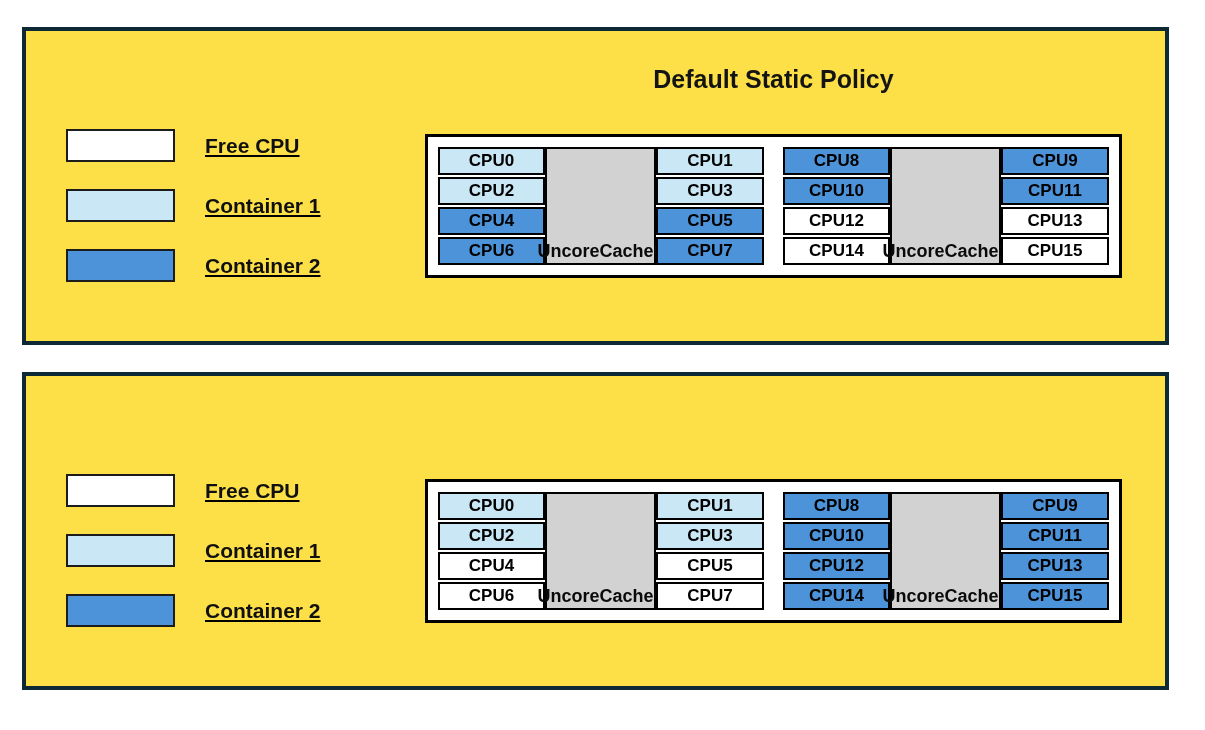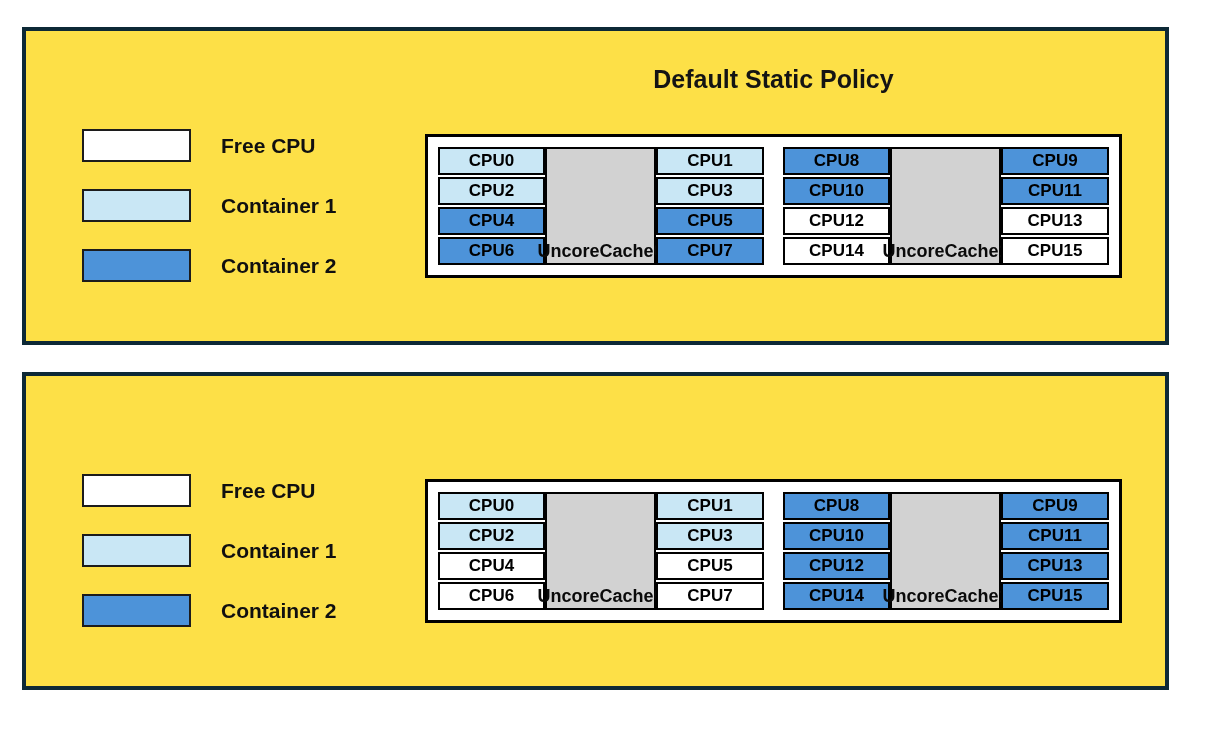--- a/index.html
+++ b/index.html
@@ -15,21 +15,21 @@
   #panel-0 { top:27px; }
   #panel-1 { top:372px; }
 
   .panel-title {
     position:absolute; left:399px; width:697px; text-align:center;
     font-weight:bold; color:#141414; white-space:nowrap;
   }
   #panel-0 .panel-title { top:34px; font-size:25px; }
   #panel-1 .panel-title { top:38px; font-size:25px; letter-spacing:-0.3px; }
 
-  .legend { position:absolute; left:56px; top:98px; }
+  .legend { position:absolute; left:40px; top:98px;text-decoration:underline; }
   .legend-row { display:flex; align-items:center; height:33px; margin-bottom:27px; }
   .legend-swatch {
     width:109px; height:33px; box-sizing:border-box;
     border:2px solid #1c1c1c; background:#fff;
   }
   .legend-label { margin-left:30px; font-weight:bold; font-size:21px; color:#101010; }
 
   .diagram {
     position:absolute; left:399px; top:103px; width:697px; height:144px;
     box-sizing:border-box; border:3px solid #000000; background:#ffffff;

